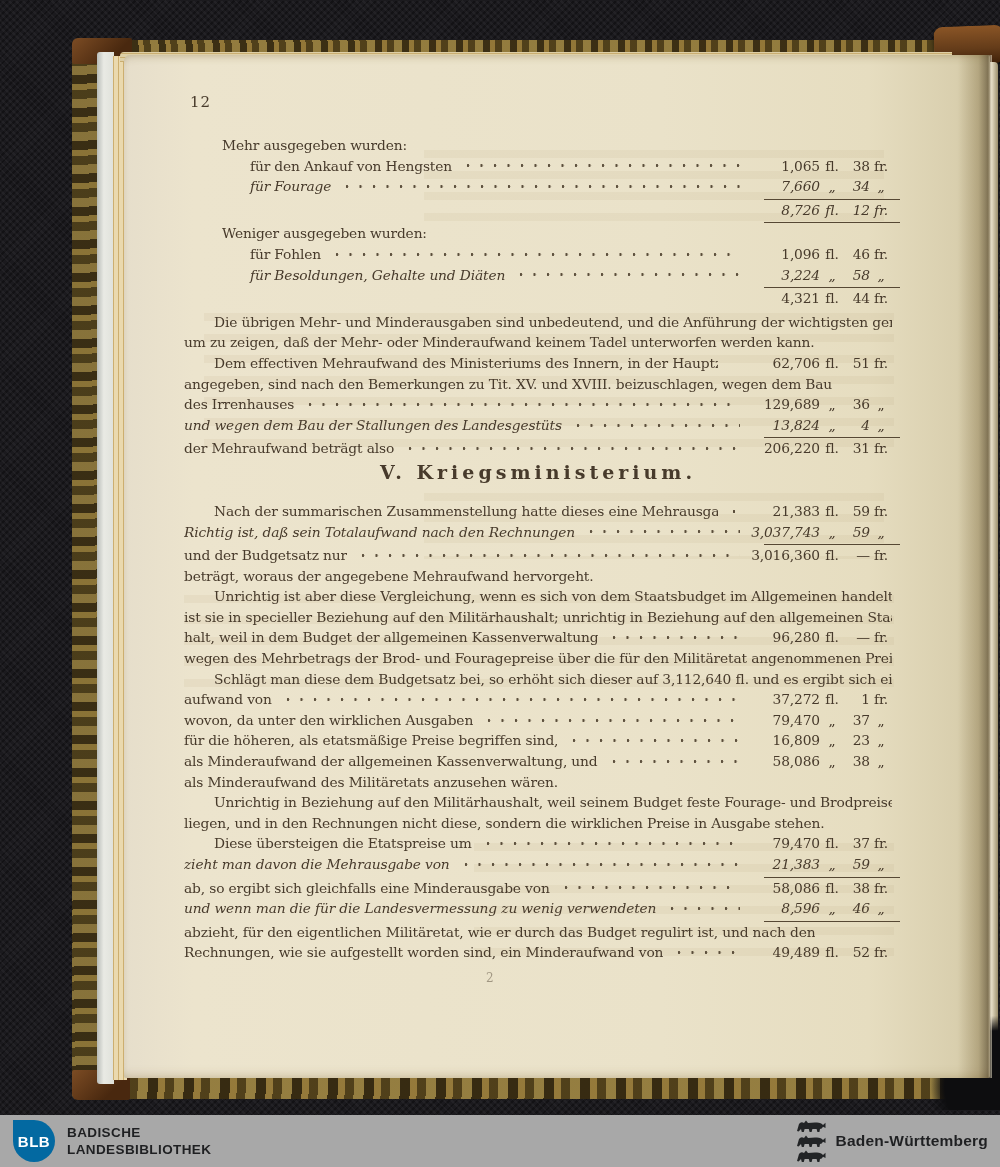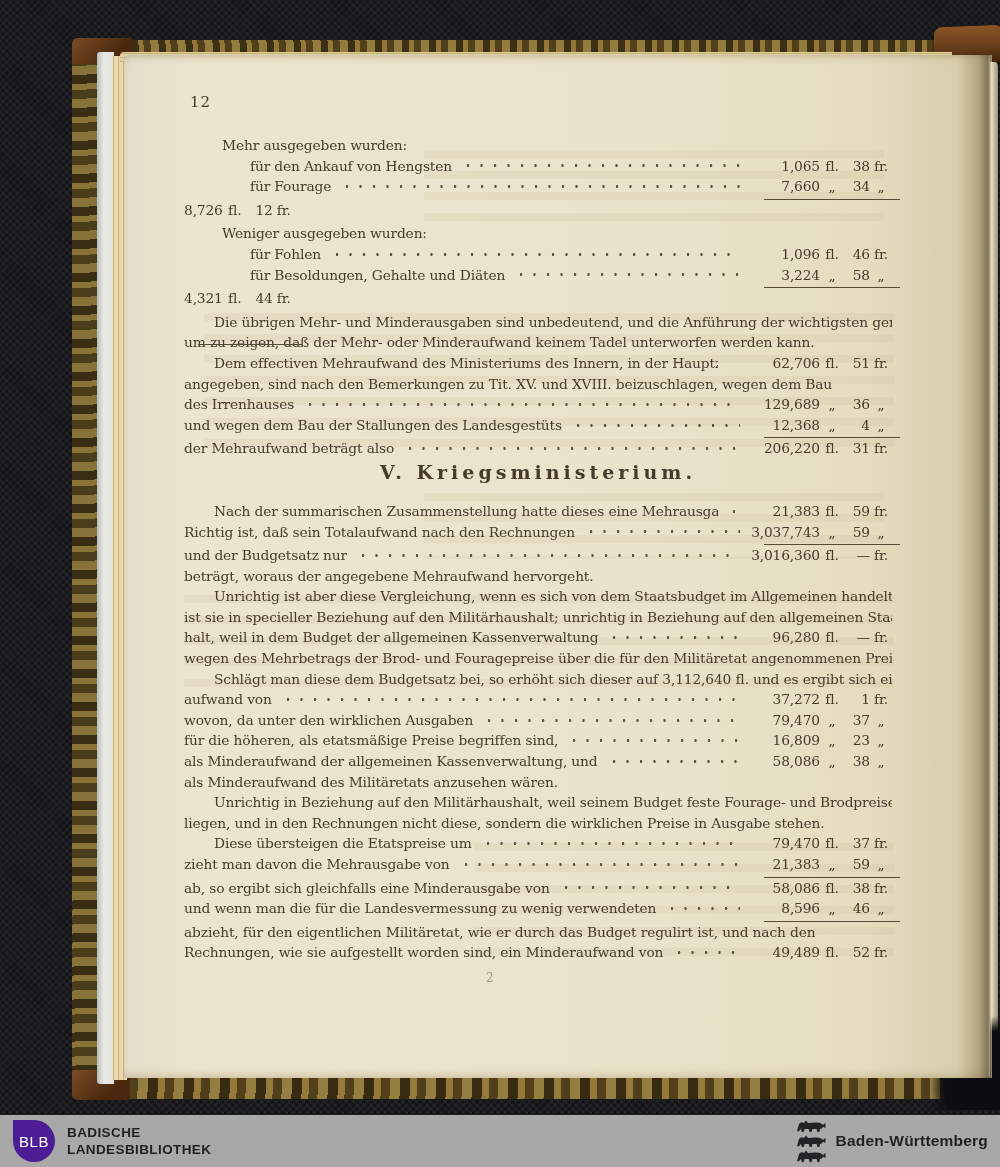--- a/index.html
+++ b/index.html
@@ -86,44 +86,44 @@
   .ghost{position:absolute;pointer-events:none;opacity:.55;filter:blur(.6px);
     background:repeating-linear-gradient(180deg, rgba(150,126,80,.14) 0 8px, rgba(0,0,0,0) 8px 21px);}
   
   .text-col{position:absolute;left:60px;top:80px;width:708px;
     font-size:13.8px;letter-spacing:-0.15px;line-height:20.6px;}
   .row{display:flex;align-items:baseline;height:20.6px;white-space:nowrap;}
   .row .label{white-space:nowrap;overflow:hidden;flex-shrink:1;min-width:0;}
   .row.ind1 .label{padding-left:38px;}
   .row.ind2 .label{padding-left:66px;}
   .row.para .label{padding-left:30px;}
-  .row.sum{margin:2px 0 3px;flex-direction:column;}
-  .row.rrule{margin-bottom:3px;}
+  .row.sum{margin:2px 0 3px;}
+  .row.rrule{margin-bottom:3px;font-style:italic;}
   .fill{flex:1 1 auto;min-width:8px;align-self:center;height:5px;margin:0 10px 0 14px;}
   .fill.dots{
     background-image:radial-gradient(circle at 2px 2.5px, rgba(74,60,42,.9) 1.1px, rgba(0,0,0,0) 1.5px);
     background-size:13.5px 5px;background-repeat:repeat-x;background-position:left center;
   }
   .amt{display:flex;align-items:baseline;flex:0 0 142px;position:relative;}
   .amt .num{flex:1;text-align:right;}
   .amt .u1{width:24px;text-align:center;}
   .amt .sub{width:26px;text-align:right;}
   .amt .u2{width:22px;text-align:center;}
   .amt.rule::after{content:"";position:absolute;left:14px;right:-8px;bottom:-3px;border-bottom:1.4px solid #564834;}
   .heading{text-align:center;font-weight:bold;font-size:19px;letter-spacing:4px;margin:3px 0 13px;height:26px;}
   
   .footer{
     position:absolute;left:0;top:1115px;width:1000px;height:52px;background:#a8a8a8;
     font-family:"Liberation Sans","DejaVu Sans",sans-serif;color:#1f2022;
   }
   .blb{position:absolute;left:13px;top:5px;display:flex;align-items:center;}
   .blb-drop{
-    width:42px;height:42px;background:#4c1d95;border-radius:0 21px 21px 21px;
+    width:42px;height:42px;background:#0369a1;border-radius:0 21px 21px 21px;
     display:flex;align-items:center;justify-content:center;
-    color:#fff;font-weight:normal;font-size:15px;letter-spacing:.5px;
+    color:#fff;font-weight:bold;font-size:15px;letter-spacing:.5px;
   }
   .blb-name{margin-left:12px;font-weight:bold;font-size:13.5px;line-height:17px;letter-spacing:.4px;}
   .bw{position:absolute;right:12px;top:0;height:52px;display:flex;align-items:center;}
   .bw-arms{width:32px;height:46px;display:flex;flex-direction:column;justify-content:center;gap:2px;margin-right:10px;}
   .bw-arms svg{display:block;}
   .bw-label{font-size:15.5px;font-weight:600;letter-spacing:.2px;}
 </style>
 </head>
 <body>
 
@@ -242,21 +242,21 @@
             <span class="num">129,689</span>
             <span class="u1">„</span>
             <span class="sub">36</span>
             <span class="u2">„</span>
           </span>
         </div>
         <div class="row rrule">
           <span class="label">und wegen dem Bau der Stallungen des Landesgestüts</span>
           <span class="fill dots"></span>
           <span class="amt rule">
-            <span class="num">12,368</span>
+            <span class="num">13,824</span>
             <span class="u1">„</span>
             <span class="sub">4</span>
             <span class="u2">„</span>
           </span>
         </div>
         <div class="row">
           <span class="label">der Mehraufwand beträgt also</span>
           <span class="fill dots"></span>
           <span class="amt">
             <span class="num">206,220</span>

